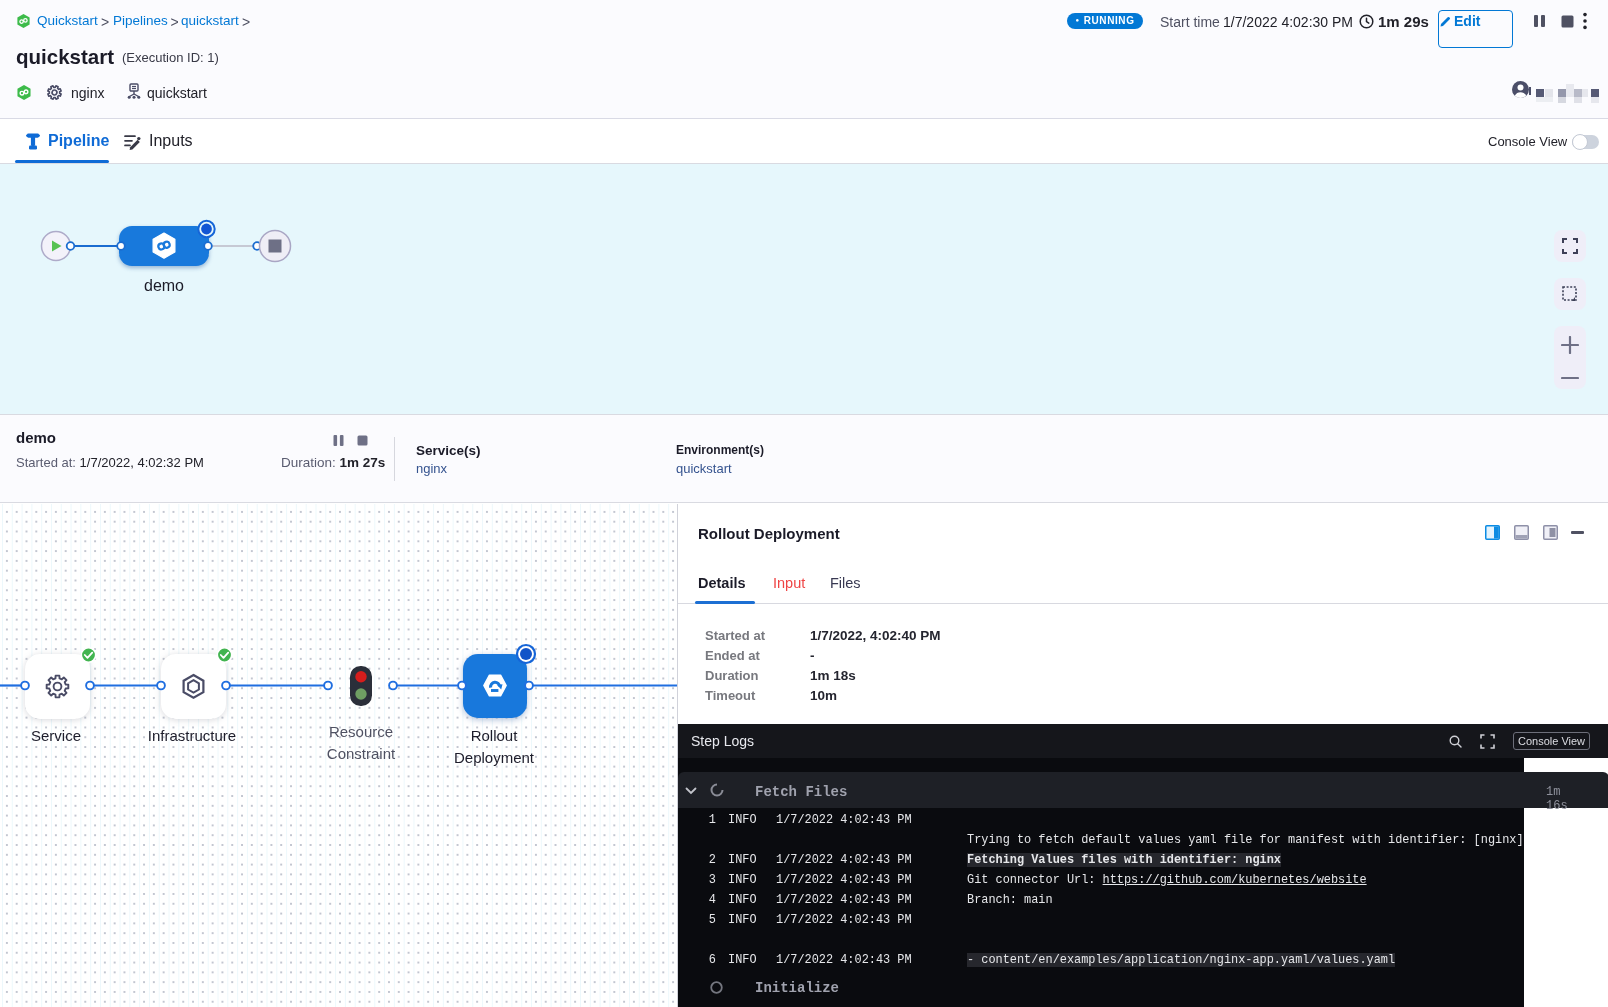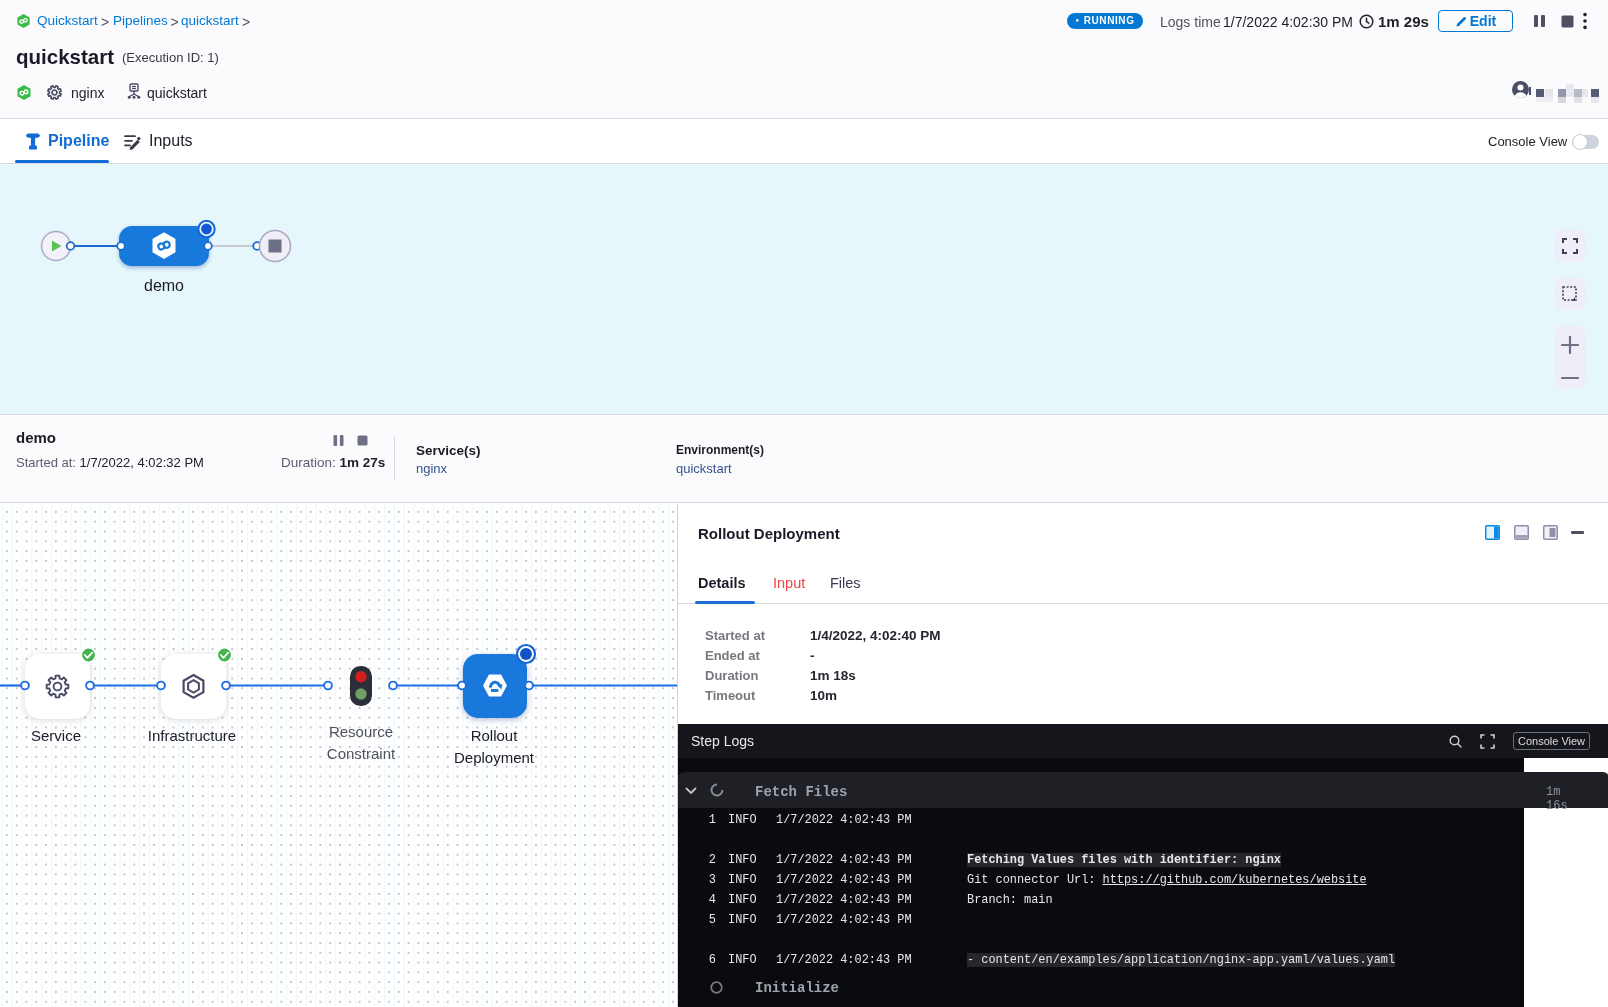--- a/index.html
+++ b/index.html
@@ -11,21 +11,21 @@
   #header { left:0; top:0; width:1608px; height:119px; background:#fbfbfe; border-bottom:1px solid #d9dae5; }
   .crumb { font-size:13.5px; font-weight:500; color:#0278d5; }
   .crumbsep { color:#4f5162; font-size:14px; }
   #title { font-size:20.5px; font-weight:bold; color:#1b1b28; }
   #execid { font-size:13px; color:#383946; font-weight:normal; }
   .tagtext { font-size:14px; color:#22222a; }
 
   #runbadge { left:1067px; top:13px; width:76px; height:16px; background:#0278d5; border-radius:8px; color:#fff; font-size:10px; font-weight:bold; letter-spacing:0.6px; text-align:center; line-height:16px; }
   .hmeta { font-size:14px; color:#4f5162; }
   .hval { font-size:14px; color:#22222a; }
-  #editbtn { left:1438px; top:10px; width:75px; height:22px; border:1px solid #0278d5; border-radius:4px; background:#fbfbfe; color:#0278d5; font-size:14px; font-weight:bold; text-align:center; line-height:20px; }
+  #editbtn { left:1438px; top:10px; width:75px; height:38px; border:1px solid #0278d5; border-radius:4px; background:#fbfbfe; color:#0278d5; font-size:14px; font-weight:bold; text-align:left; line-height:20px; }
 
   
   #tabbar { left:0; top:120px; width:1608px; height:44px; background:#ffffff; border-bottom:1px solid #d9dae1; }
   .ptab { font-size:16px; font-weight:bold; color:#0f6bd6; }
   .itab { font-size:16px; color:#22222a; }
   #tabunderline { left:15px; top:40px; width:94px; height:3px; background:#0f6bd6; border-radius:2px; }
 
   
   #graph { left:0; top:164px; width:1608px; height:250px; background:#e6f7fc; }
   .gbtn { background:#efeef8; border-radius:8px; }
@@ -99,21 +99,21 @@
       </g>
       <circle cx="3.2" cy="14.3" r="1.5" fill="#4a4c66"></circle>
       <circle cx="8" cy="14.3" r="1.5" fill="#4a4c66"></circle>
       <circle cx="12.8" cy="14.3" r="1.5" fill="#4a4c66"></circle>
       <line x1="6" y1="3.5" x2="10" y2="3.5" stroke="#4a4c66" stroke-width="1.2"></line>
       <line x1="6" y1="5.5" x2="10" y2="5.5" stroke="#4a4c66" stroke-width="1.2"></line>
     </svg>
     <span class="abs tagtext" style="left:147px;top:85px">quickstart</span>
 
     <div class="abs" id="runbadge"><span style="font-size:6px;position:relative;top:-2px;margin-right:4px">●</span>RUNNING</div>
-    <span class="abs hmeta" style="left:1160px;top:14px">Logs time</span>
+    <span class="abs hmeta" style="left:1160px;top:14px">Start time</span>
     <span class="abs hval" style="left:1223px;top:14px">1/7/2022 4:02:30 PM</span>
     <svg class="abs" style="left:1359px;top:14px" width="15" height="15" viewBox="0 0 15 15">
       <circle cx="7.5" cy="7.5" r="6.3" fill="none" stroke="#22222a" stroke-width="1.5"></circle>
       <path d="M7.5 4.2 V7.7 L9.8 9.2" fill="none" stroke="#22222a" stroke-width="1.5" stroke-linecap="round"></path>
     </svg>
     <span class="abs hval" style="left:1378px;top:13px;font-weight:bold;font-size:15px">1m 29s</span>
     <div class="abs" id="editbtn">
       <svg style="position:relative;top:2px;margin-right:3px" width="12" height="12" viewBox="0 0 12 12">
         <path d="M1.5 10.5 L2 8 L8.7 1.3 A1.1 1.1 0 0 1 10.3 1.3 L10.7 1.7 A1.1 1.1 0 0 1 10.7 3.3 L4 10 Z" fill="#0278d5"></path>
       </svg>Edit</div>
@@ -338,21 +338,21 @@
     </svg>
     <div class="abs" style="left:893px;top:27px;width:13px;height:3px;background:#4f5162;border-radius:1px"></div>
 
     <span class="abs" style="left:20px;top:71px;font-size:14.5px;font-weight:bold;color:#1b1b28">Details</span>
     <span class="abs" style="left:95px;top:71px;font-size:14.5px;color:#ef4444">Input</span>
     <span class="abs" style="left:152px;top:71px;font-size:14.5px;color:#383952">Files</span>
     <div class="abs" style="left:0px;top:99px;width:931px;height:1px;background:#d8d9e0"></div>
     <div class="abs" style="left:17px;top:97px;width:60px;height:3px;background:#1c6fd3;border-radius:2px"></div>
 
     <span class="abs kvl" style="top:124px">Started at</span>
-    <span class="abs kvv" style="top:124px">1/4/2022, 4:02:40 PM</span>
+    <span class="abs kvv" style="top:124px">1/7/2022, 4:02:40 PM</span>
     <span class="abs kvl" style="top:144px">Ended at</span>
     <span class="abs kvv" style="top:144px">-</span>
     <span class="abs kvl" style="top:164px">Duration</span>
     <span class="abs kvv" style="top:164px">1m 18s</span>
     <span class="abs kvl" style="top:184px">Timeout</span>
     <span class="abs kvv" style="top:184px">10m</span>
     <div class="abs" id="logs">
       <div class="abs" style="left:0;top:0;width:931px;height:34px;background:#15161b"></div>
 
       <span class="abs" style="left:13px;top:9px;font-size:14px;color:#e8e9ee">Step Logs</span>
@@ -374,20 +374,21 @@
       <svg class="abs" style="left:7px;top:63px" width="12" height="8" viewBox="0 0 12 8">
         <path d="M1.5 1.5 L6 6 L10.5 1.5" fill="none" stroke="#c3c4cb" stroke-width="1.8" stroke-linecap="round"></path>
       </svg>
       <svg class="abs" style="left:32px;top:59px" width="14" height="14" viewBox="0 0 14 14">
         <path d="M12.5 7 A5.5 5.5 0 1 1 7 1.5" fill="none" stroke="#8a8c96" stroke-width="2"></path>
       </svg>
       <span class="abs mono" style="left:77px;top:60px;font-size:14px;font-weight:bold;color:#a0a2ae">Fetch Files</span>
       <span class="abs mono" style="left:868px;top:61px;font-size:12px;color:#8f919c">1m 16s</span>
 
       <div class="abs mono logline" style="top:87px"><span class="ln">1</span><span class="lv">INFO</span><span class="ts">1/7/2022 4:02:43 PM</span></div>
+      <div class="abs mono logline" style="top:107px"><span class="msg">Trying to fetch default values yaml file for manifest with identifier: [nginx]</span></div>
       <div class="abs mono logline" style="top:127px"><span class="ln">2</span><span class="lv">INFO</span><span class="ts">1/7/2022 4:02:43 PM</span><span class="msg hl" style="font-weight:bold">Fetching Values files with identifier: nginx</span></div>
       <div class="abs mono logline" style="top:147px"><span class="ln">3</span><span class="lv">INFO</span><span class="ts">1/7/2022 4:02:43 PM</span><span class="msg">Git connector Url: <span style="text-decoration:underline">https://github.com/kubernetes/website</span></span></div>
       <div class="abs mono logline" style="top:167px"><span class="ln">4</span><span class="lv">INFO</span><span class="ts">1/7/2022 4:02:43 PM</span><span class="msg">Branch: main</span></div>
       <div class="abs mono logline" style="top:187px"><span class="ln">5</span><span class="lv">INFO</span><span class="ts">1/7/2022 4:02:43 PM</span></div>
       <div class="abs mono logline" style="top:227px"><span class="ln">6</span><span class="lv">INFO</span><span class="ts">1/7/2022 4:02:43 PM</span><span class="msg hl">- content/en/examples/application/nginx-app.yaml/values.yaml</span></div>
 
       <svg class="abs" style="left:32px;top:257px" width="13" height="13" viewBox="0 0 13 13">
         <circle cx="6.5" cy="6.5" r="5.3" fill="none" stroke="#74767f" stroke-width="1.8"></circle>
       </svg>
       <span class="abs mono" style="left:77px;top:256px;font-size:14px;font-weight:bold;color:#a0a2ae">Initialize</span>

